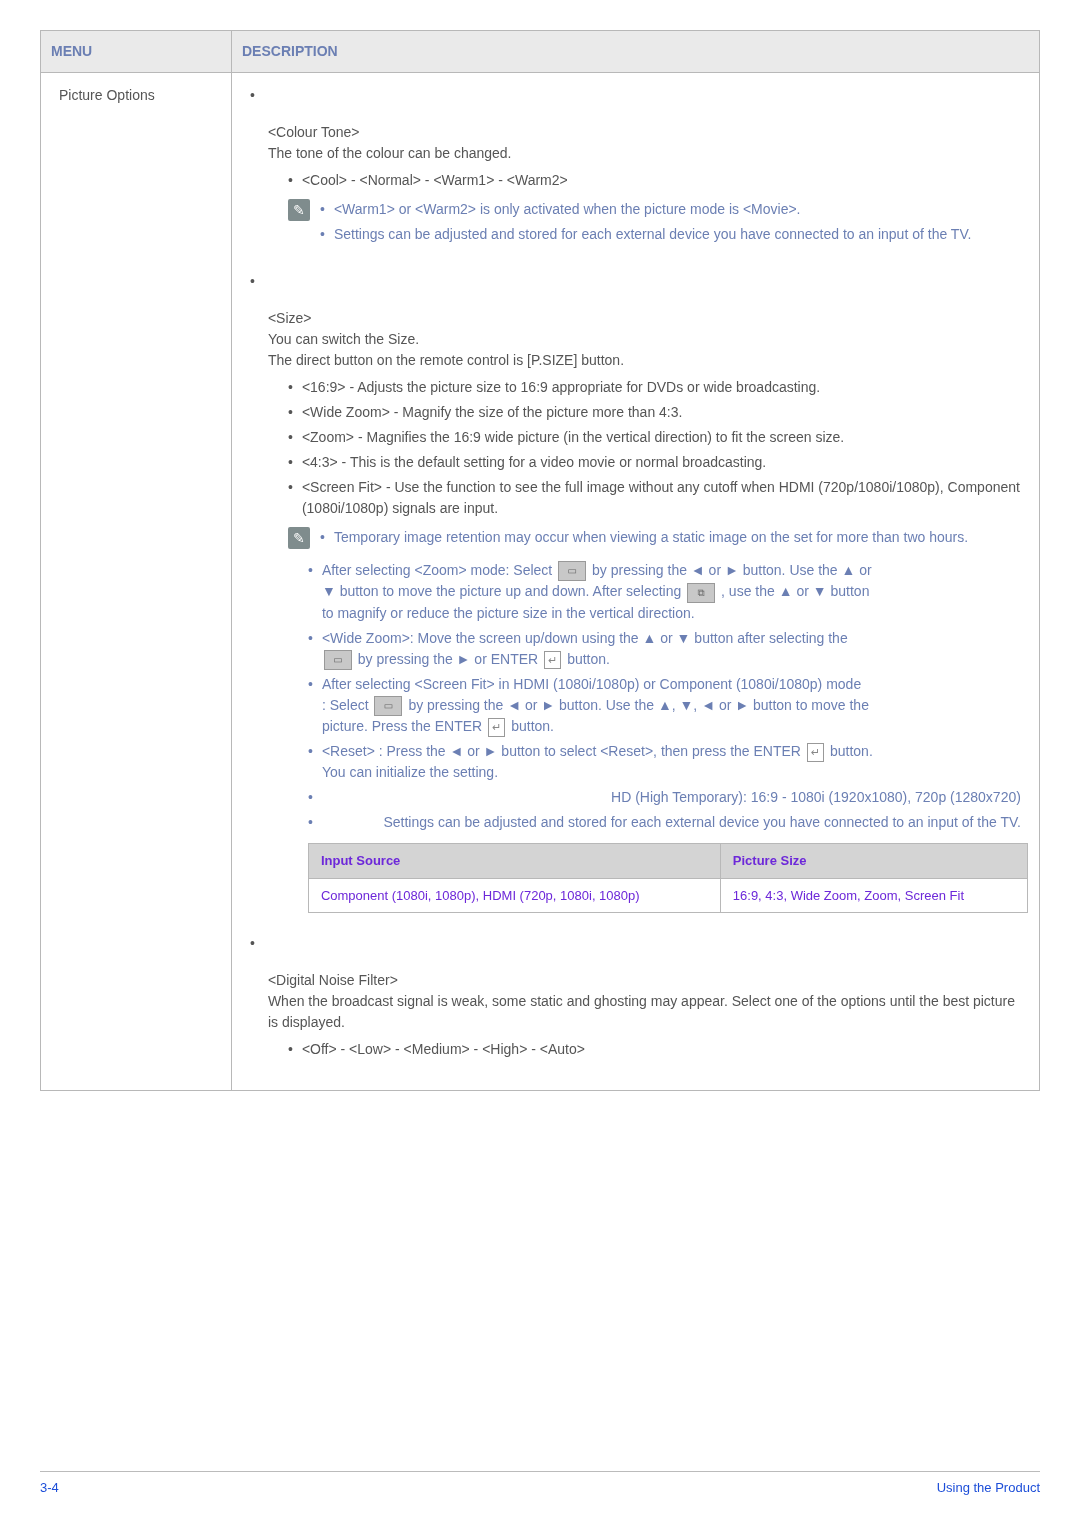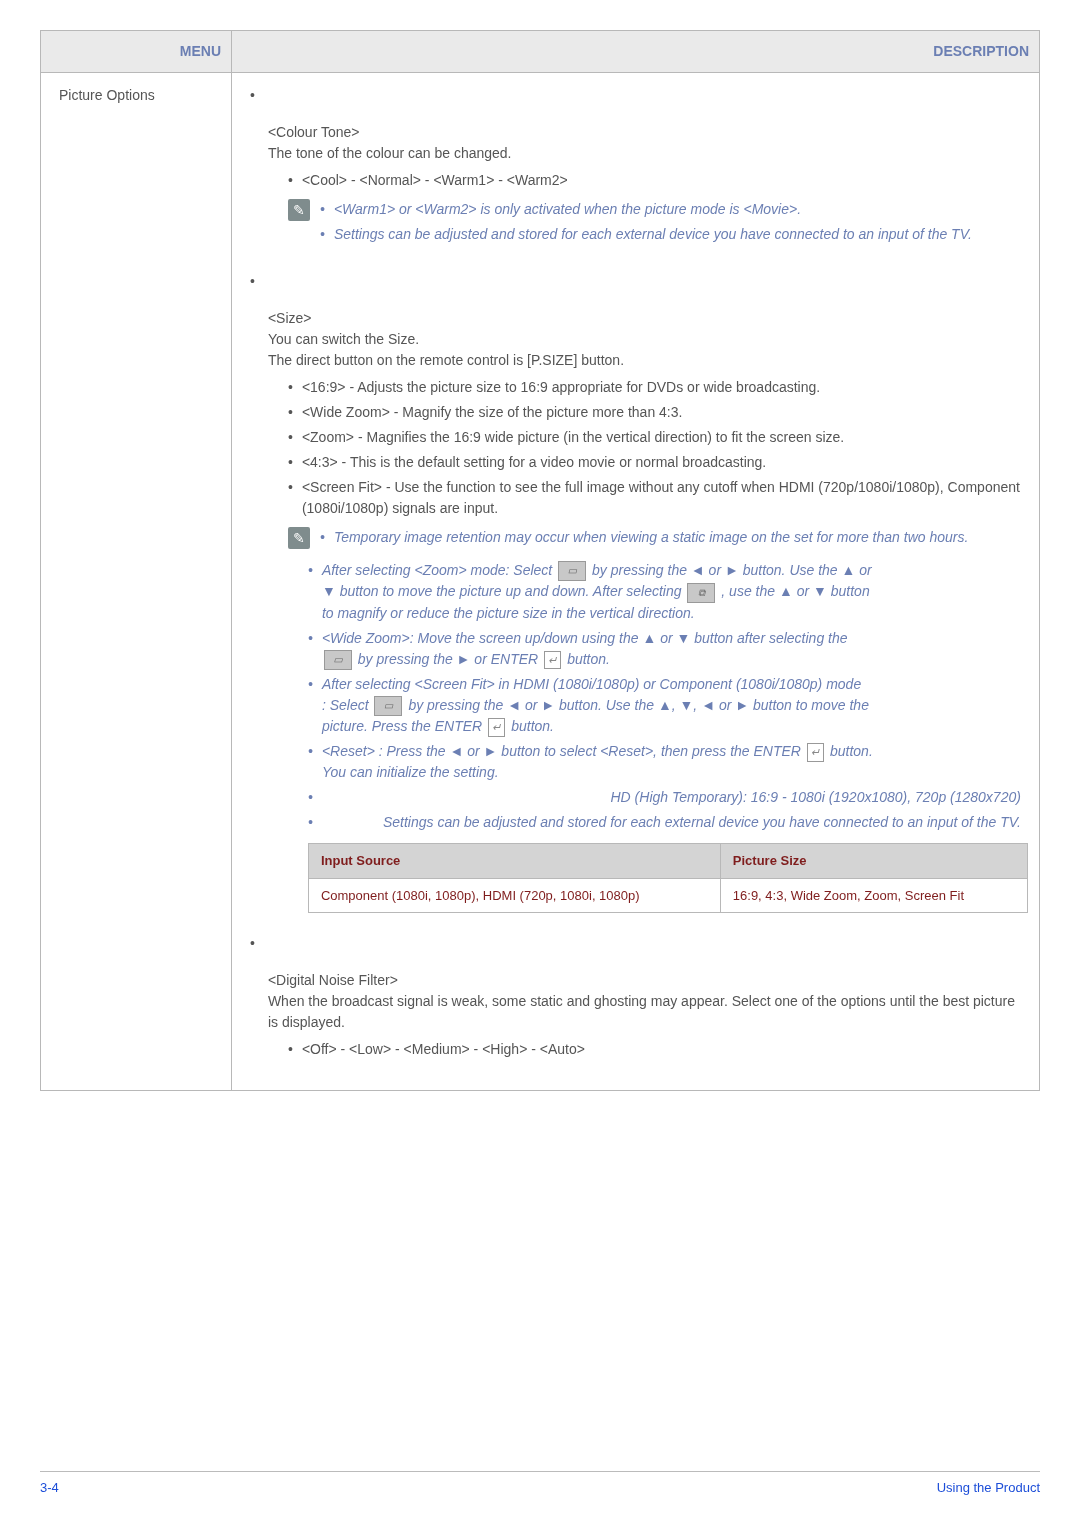--- a/index.html
+++ b/index.html
@@ -21,21 +21,21 @@
   }
   .main-table {
     width: 100%;
     border-collapse: collapse;
     border: 1px solid #b8b8b8;
   }
   .main-table th {
     background: #eaeaea;
     color: #6b7fb3;
     font-weight: bold;
-    text-align: right;
+    text-align: left;
     padding: 10px;
     border: 1px solid #b8b8b8;
     font-size: 14px;
   }
   .main-table td {
     vertical-align: top;
     padding: 12px 18px;
     border: 1px solid #b8b8b8;
     font-size: 14px;
     color: #555;
@@ -70,21 +70,21 @@
     color: #fff;
     display: inline-flex;
     align-items: center;
     justify-content: center;
     font-size: 14px;
     flex-shrink: 0;
     border-radius: 2px;
   }
   .note-content { flex: 1; }
   .note-ul { list-style: none; padding-left: 0; margin: 0; }
-  .note-ul > li { position: relative; padding-left: 14px; margin-bottom: 4px; color: #6b7fb3; font-style: italic; }
+  .note-ul > li { position: relative; padding-left: 14px; margin-bottom: 4px; color: #6b7fb3; }
   .note-ul > li::before {
     content: "•";
     position: absolute;
     left: 0;
     color: #6b7fb3;
   }
   .blue { color: #6b7fb3; text-align: right; }
   .inline-icon {
     display: inline-block;
     vertical-align: middle;
@@ -111,21 +111,21 @@
   .inner-table {
     border-collapse: collapse;
     margin: 10px 0 6px 40px;
     width: 720px;
   }
   .inner-table th, .inner-table td {
     border: 1px solid #b8b8b8;
     padding: 7px 12px;
     text-align: left;
     font-size: 13px;
-    color: #7f1d1d;
+    color: #6d28d9;
   }
   .inner-table th {
     background: #d4d4d4;
     font-weight: bold;
   }
   .li-content { display: inline-block; vertical-align: top; width: calc(100% - 18px); margin-top: 37px; }
   .section-title { color: #555; }
   .footer {
     position: absolute;
     bottom: 30px;

